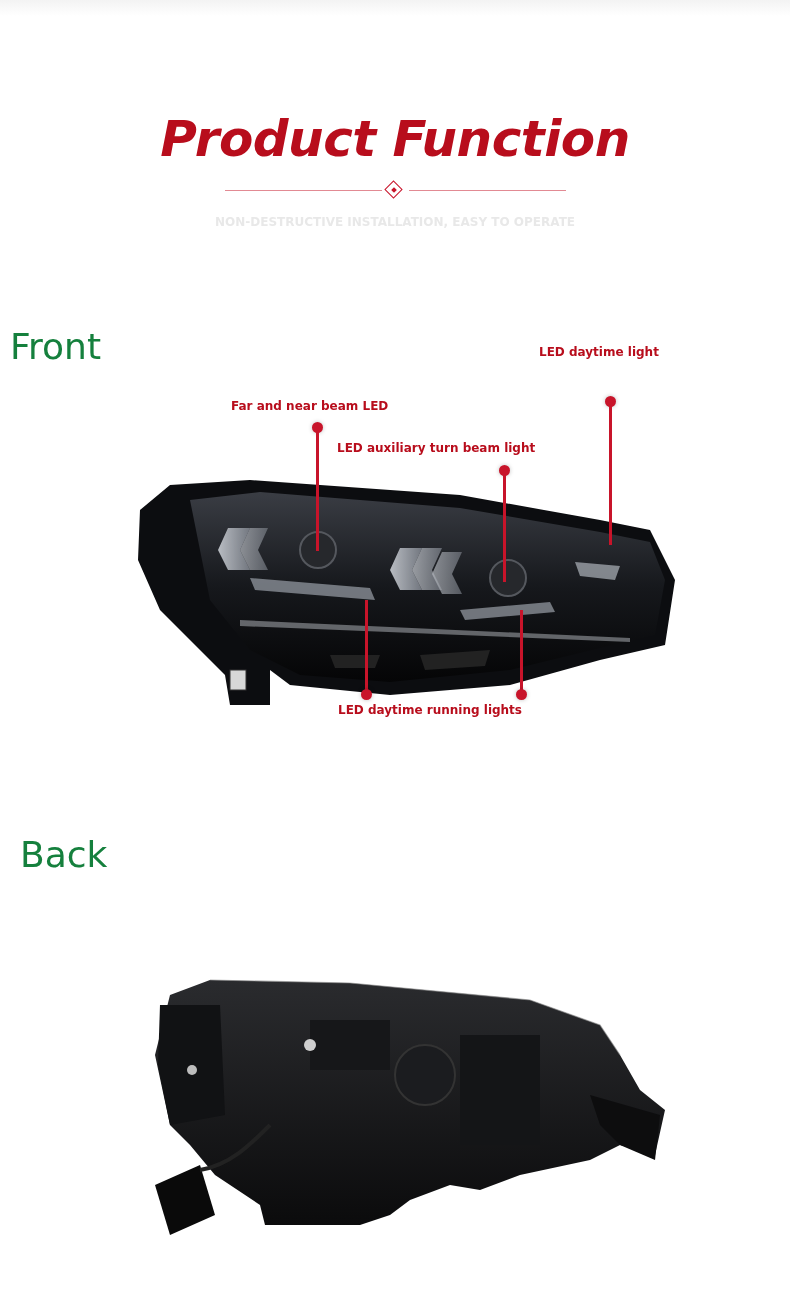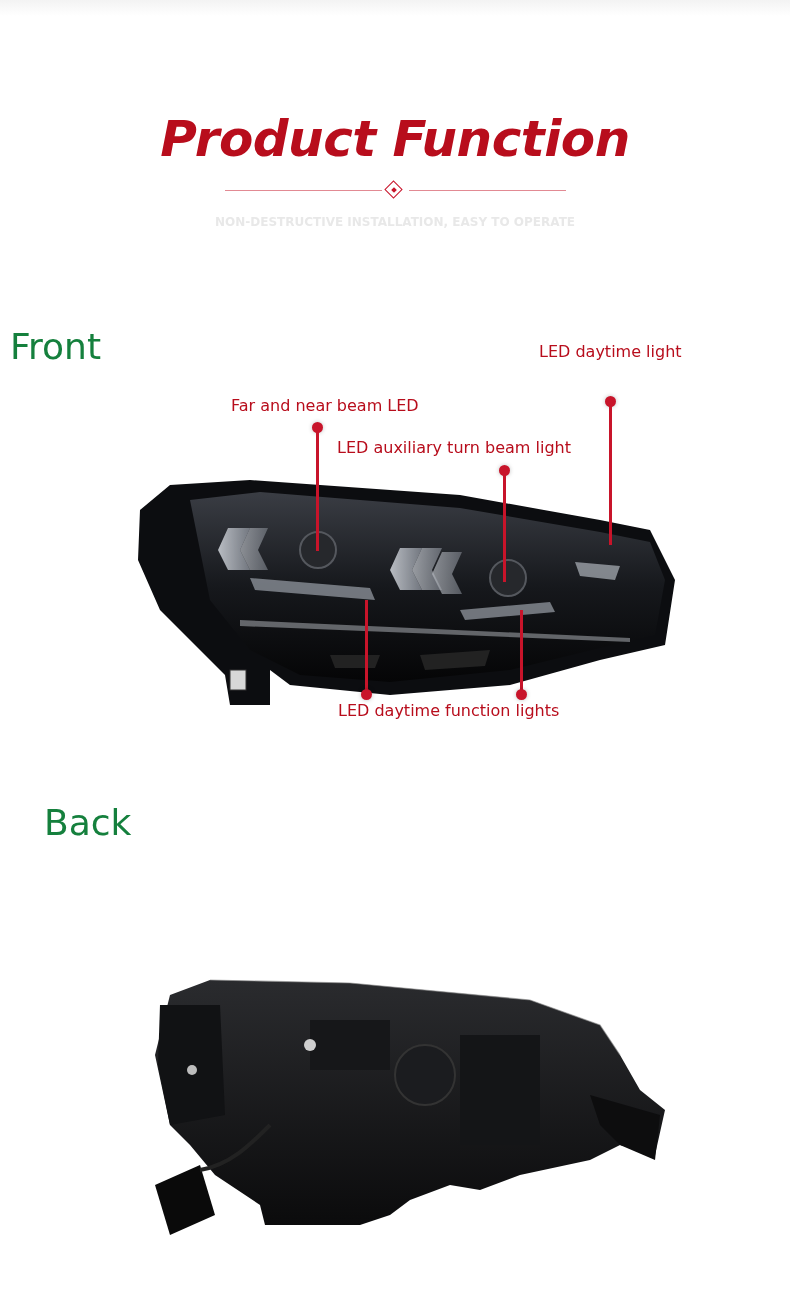--- a/index.html
+++ b/index.html
@@ -6,21 +6,21 @@
   body { width: 790px; height: 1314px; background: #ffffff; position: relative; overflow: hidden; font-family: "DejaVu Sans", sans-serif; }
   .top-shade { position: absolute; left: 0; top: 0; width: 790px; height: 16px; background: linear-gradient(#f3f3f3, #ffffff); }
   .title { position: absolute; left: 0; width: 790px; top: 110px; text-align: center; font-family: "DejaVu Sans", sans-serif; font-weight: bold; font-size: 50px; letter-spacing: -0.5px; color: #b80d1c; margin: 0; font-style: italic; }
   .divider { position: absolute; top: 190px; height: 1px; background: #e28a93; }
   .divider.left { left: 225px; width: 157px; }
   .divider.right { left: 409px; width: 157px; }
   .diamond { position: absolute; left: 387px; top: 183px; width: 11px; height: 11px; border: 1.5px solid #c8142a; transform: rotate(45deg); background: #fff; }
   .diamond-dot { position: absolute; left: 392px; top: 188px; width: 4px; height: 4px; background: #c8142a; transform: rotate(45deg); }
   .subtitle { position: absolute; left: 0; width: 790px; top: 215px; text-align: center; font-weight: bold; font-size: 12px; color: #e8e8e8; letter-spacing: 0px; }
   .section-label { position: absolute; font-weight: normal; font-size: 36px; color: #15803d; }
-  .callout { position: absolute; font-weight: normal; font-size: 16px; color: #b80d1c; line-height: 28px; white-space: nowrap; }
+  .callout { position: absolute; font-weight: bold; font-size: 12px; color: #b80d1c; line-height: 28px; white-space: nowrap; }
   .dot { position: absolute; width: 11px; height: 11px; border-radius: 50%; background: #c8142a; box-shadow: 0 0 4px rgba(0,0,0,0.25); }
   .line { position: absolute; width: 3px; background: #c8142a; }
   .img-wrap { position: absolute; }
 </style>
 </head>
 <body>
 
 <div class="top-shade"></div>
 
 <h1 class="title">Product Function</h1>
@@ -89,24 +89,24 @@
 
 <div class="callout" style="left:337px; top:434px;">LED auxiliary turn beam light</div>
 <div class="dot" style="left:499px; top:465px;"></div>
 <div class="line" style="left:503px; top:474px; height:108px;"></div>
 
 <div class="line" style="left:365px; top:600px; height:92px;"></div>
 <div class="dot" style="left:361px; top:689px;"></div>
 <div class="line" style="left:520px; top:610px; height:82px;"></div>
 <div class="dot" style="left:516px; top:689px;"></div>
 <div class="callout" style="left:338px; top:698px; line-height:25px;">
-  <div>LED daytime function lights</div>
+  <div>LED daytime running lights</div>
 </div>
 
-<div class="section-label" style="left:20px; top:802px;margin-left:24px;">Back</div>
+<div class="section-label" style="left:20px; top:834px;">Back</div>
 
 <div class="img-wrap" style="left:150px; top:975px; width:530px; height:270px;">
   <svg width="530" height="270" viewBox="0 0 530 270">
     <defs>
       <linearGradient id="bg1" x1="0" y1="0" x2="0" y2="1">
         <stop offset="0" stop-color="#2a2b2e"></stop>
         <stop offset="1" stop-color="#0b0b0c"></stop>
       </linearGradient>
     </defs>
     <path d="M20 20 L60 5 L200 8 L380 25 L450 50 L470 80 L490 115 L515 135 L505 180 L470 170 L440 185 L370 200 L330 215 L300 210 L260 225 L240 240 L210 250 L115 250 L110 230 L65 200 L40 170 L20 150 L5 80 Z" fill="url(#bg1)"></path>

